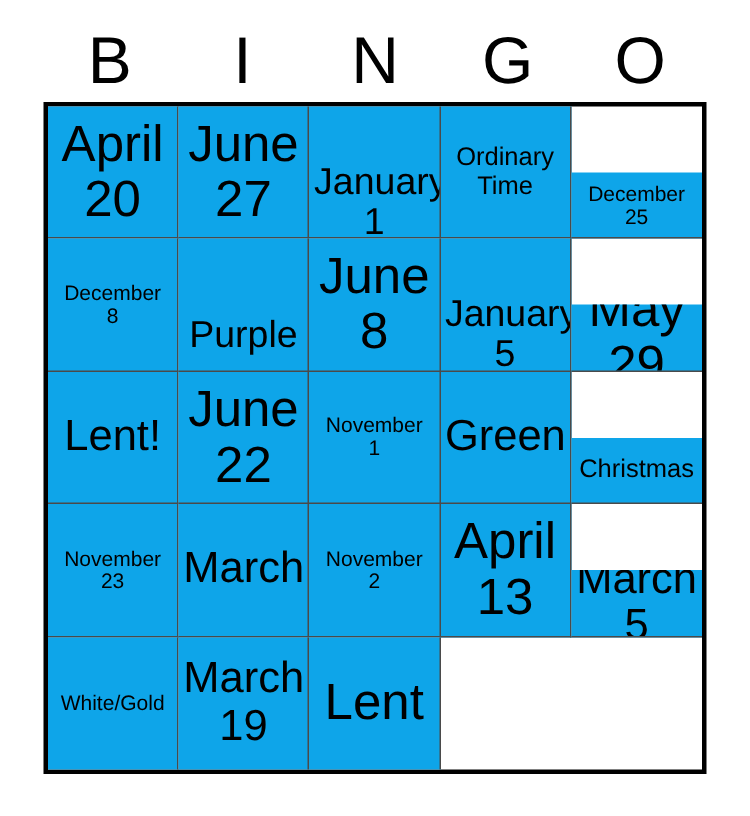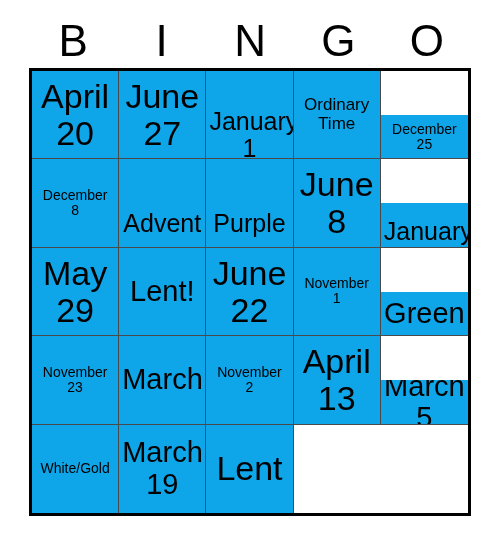--- a/index.html
+++ b/index.html
@@ -116,23 +116,20 @@
 
     <div class="cell fs-xs">
         <span class="txt">December
 25</span>
       </div>
     <div class="cell fs-xs">
         <span class="txt">December
 8</span>
       </div>
     <div class="cell fs-md">
-        <span class="txt">Advent</span>
-      </div>
-    <div class="cell fs-md">
         <span class="txt">Purple</span>
       </div>
     <div class="cell fs-xl">
         <span class="txt">June
 8</span>
       </div>
 
     <div class="cell fs-md">
         <span class="txt">January
 5</span>
@@ -148,20 +145,23 @@
         <span class="txt">June
 22</span>
       </div>
     <div class="cell fs-xs">
         <span class="txt">November
 1</span>
       </div>
 
     <div class="cell fs-lg">
         <span class="txt">Green</span>
+      </div>
+    <div class="cell fs-sm">
+        <span class="txt">Christmas</span>
       </div>
     <div class="cell fs-xs">
         <span class="txt">November
 23</span>
       </div>
     <div class="cell fs-lg">
         <span class="txt">March</span>
       </div>
     <div class="cell fs-xs">
         <span class="txt">November

